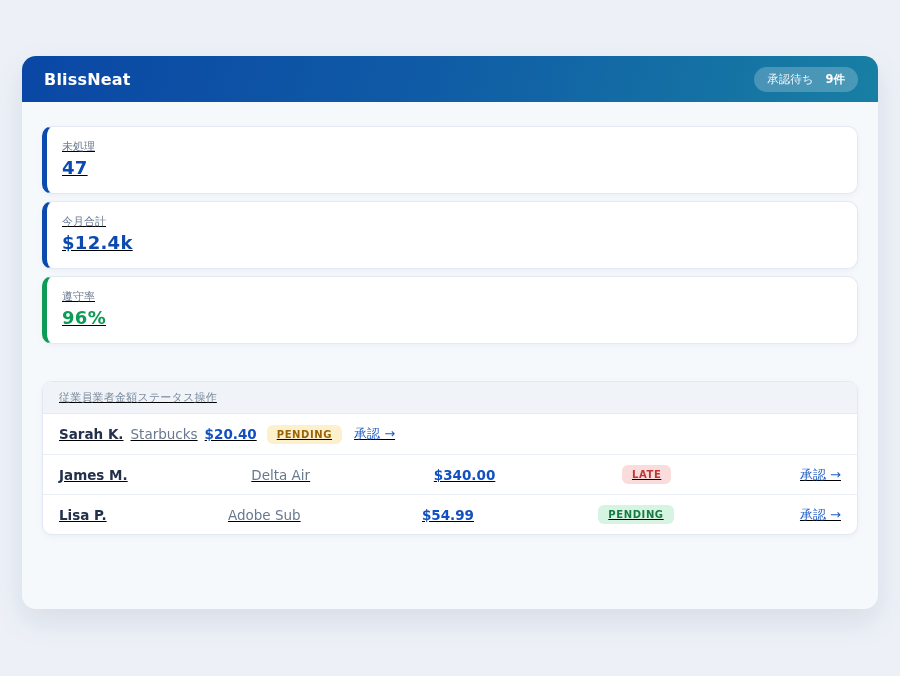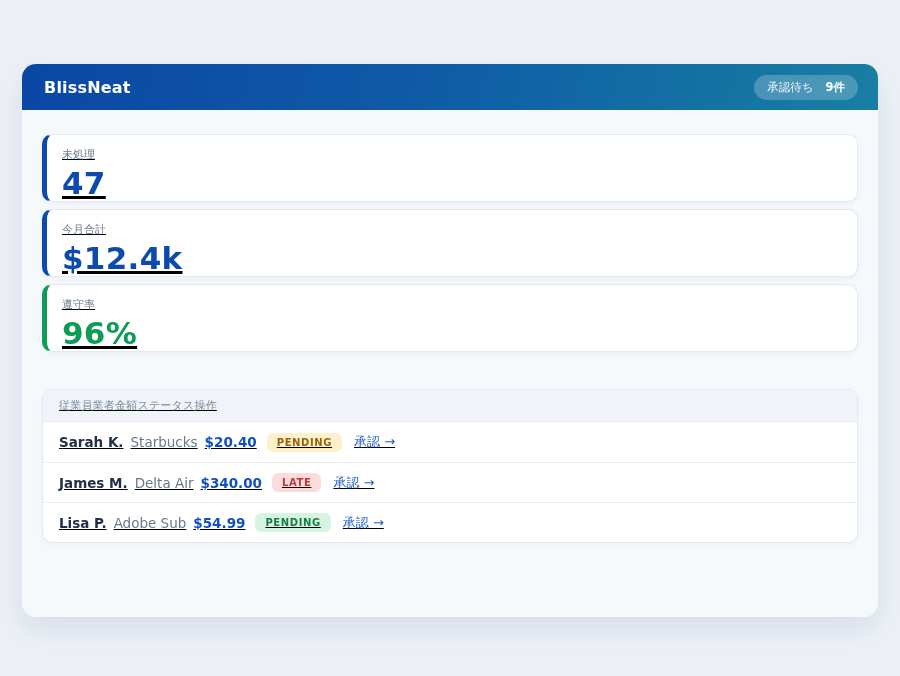--- a/index.html
+++ b/index.html
@@ -5,21 +5,21 @@
   * { box-sizing: border-box; margin: 0; padding: 0; }
   html, body { width: 900px; height: 676px; }
   body {
     font-family: "DejaVu Sans", "Liberation Sans", sans-serif;
     background: #edf1f7;
     position: relative;
     overflow: hidden;
   }
   .app-card {
     position: absolute;
-    left: 22px; top: 64px;
+    left: 22px; top: 56px;
     width: 856px; height: 553px;
     background: #f6f9fc;
     border-radius: 14px;
     box-shadow: 0 12px 30px rgba(20, 50, 100, 0.10);
   }
   .app-header {
     height: 46px;
     border-radius: 14px 14px 0 0;
     background: linear-gradient(105deg, #0a47a5 0%, #0f5aa6 45%, #187fa3 100%);
     display: flex;
@@ -56,21 +56,21 @@
     margin-bottom: 7px;
     padding: 12px 16px 0 15px;
     box-shadow: 0 2px 6px rgba(25, 55, 110, 0.05);
   }
   .stat-label {
     font-size: 11px;
     color: #6b7a90;
     margin-bottom: 3px;
   }
   .stat-value {
-    font-size: 31px;
+    font-size: 18px;
     font-weight: 800;
     letter-spacing: 0.3px;
   }
   .table-card {
     margin-top: 37px;
     background: #ffffff;
     border: 1px solid #e3e9f2;
     border-radius: 10px;
     overflow: hidden;
     box-shadow: 0 2px 6px rgba(25, 55, 110, 0.05);
@@ -84,21 +84,21 @@
     letter-spacing: 0.2px;
   }
   .table-head span { display: inline; }
   .table-row {
     display: flex;
     align-items: center;
     padding: 0 16px;
     height: 40px;
     font-size: 13.5px;
   }
-  .table-row + .table-row { border-top: 1px solid #e9eef4; }
+  .table-row + .table-row { border-top: 1px solid #e9eef4; justify-content: space-between; }
   .emp { font-weight: bold; color: #22304a; margin-right: 7px; }
   .vendor { color: #68788e; margin-right: 7px; }
   .amount { font-weight: bold; color: #1150c0; margin-right: 10px; }
   .status {
     font-size: 10px;
     font-weight: bold;
     letter-spacing: 0.6px;
     padding: 4px 10px;
     border-radius: 6px;
     margin-right: 12px;

